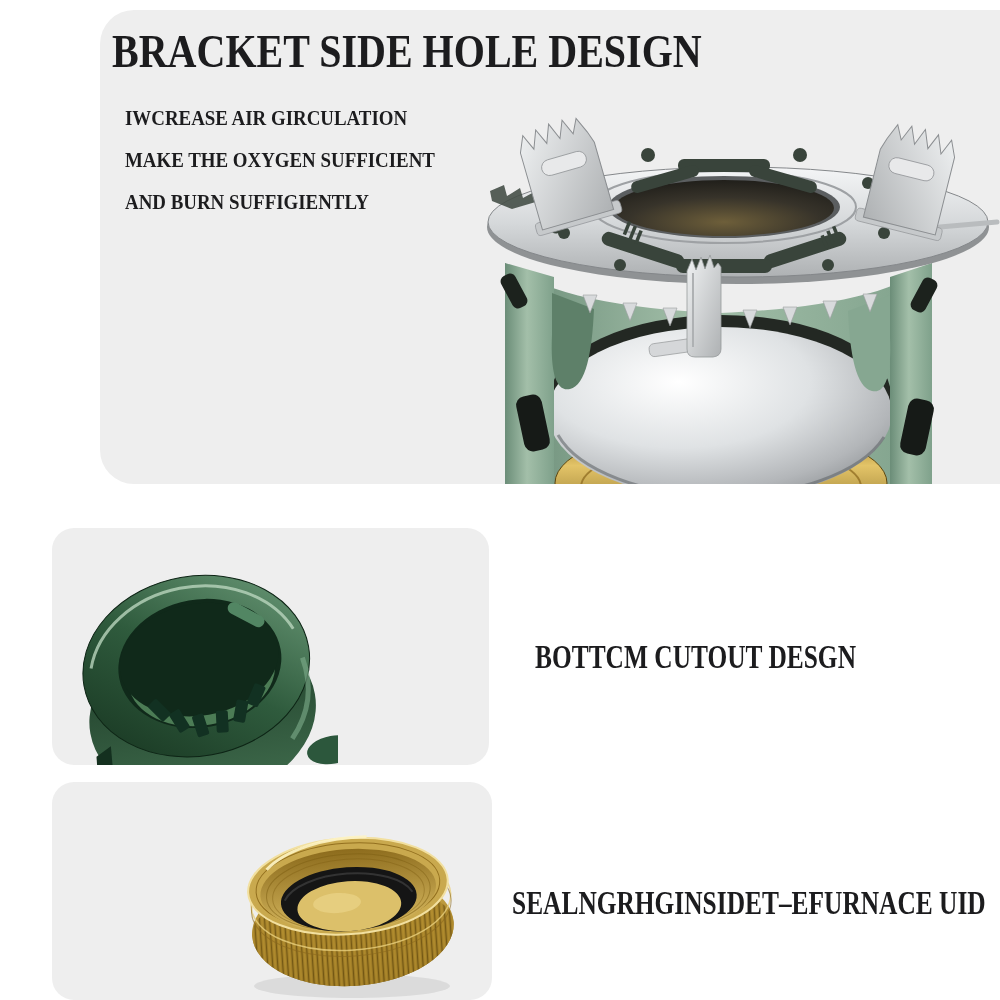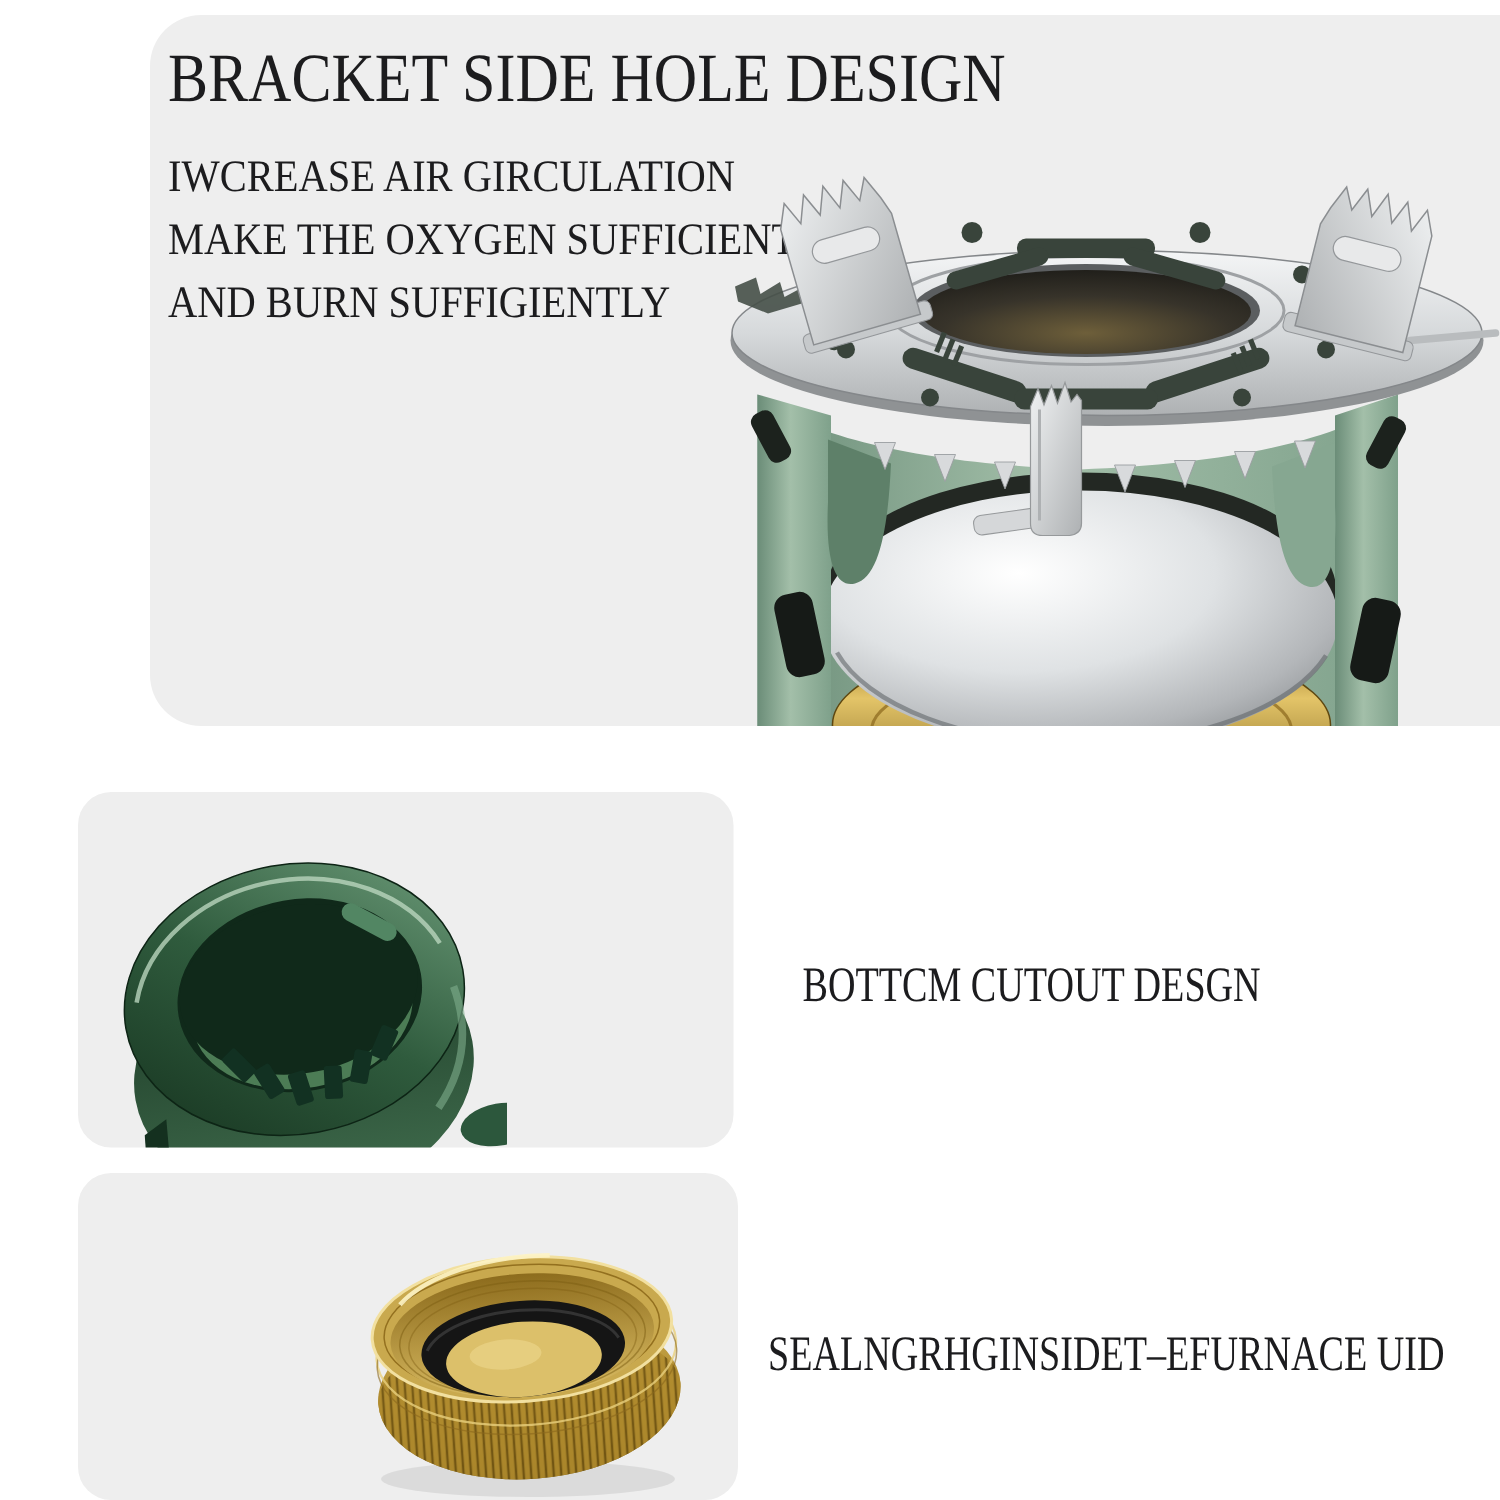--- a/index.html
+++ b/index.html
@@ -6,25 +6,25 @@
   body{
     width:1000px;height:1000px;position:relative;overflow:hidden;
     background:#ffffff;
     font-family:"Liberation Serif", serif;
     color:#1c1c1e;
   }
   .panel{position:absolute;background:#eeeeee;overflow:hidden;}
   .panel-hero{left:100px;top:10px;width:900px;height:474px;border-radius:34px 0 0 34px;}
   .panel-cutout{left:52px;top:528px;width:437px;height:237px;border-radius:22px;}
   .panel-seal{left:52px;top:782px;width:440px;height:218px;border-radius:22px;}
-  .txt{position:absolute;font-weight:400;line-height:1;white-space:nowrap;}
+  .txt{position:absolute;font-weight:700;line-height:1;white-space:nowrap;}
   .condense{display:inline-block;transform-origin:left center;}
   .hero-title{left:12px;top:19px;font-size:46px;}
   .hero-title .condense{transform:scaleX(.87);}
-  .hero-lines{left:12px;top:87px;font-size:30px;line-height:42px;}
+  .hero-lines{left:25px;top:87px;font-size:21px;line-height:42px;}
   .hero-lines .condense{transform:scaleX(.9);}
   .caption{font-size:33px;margin-top:31px;}
   .caption .condense{transform:scaleX(.77);}
   .cap-cutout{left:535px;top:610px;}
   .cap-seal{left:512px;top:856px;}
   svg{position:absolute;display:block;}
 </style>
 </head>
 <body>
 

